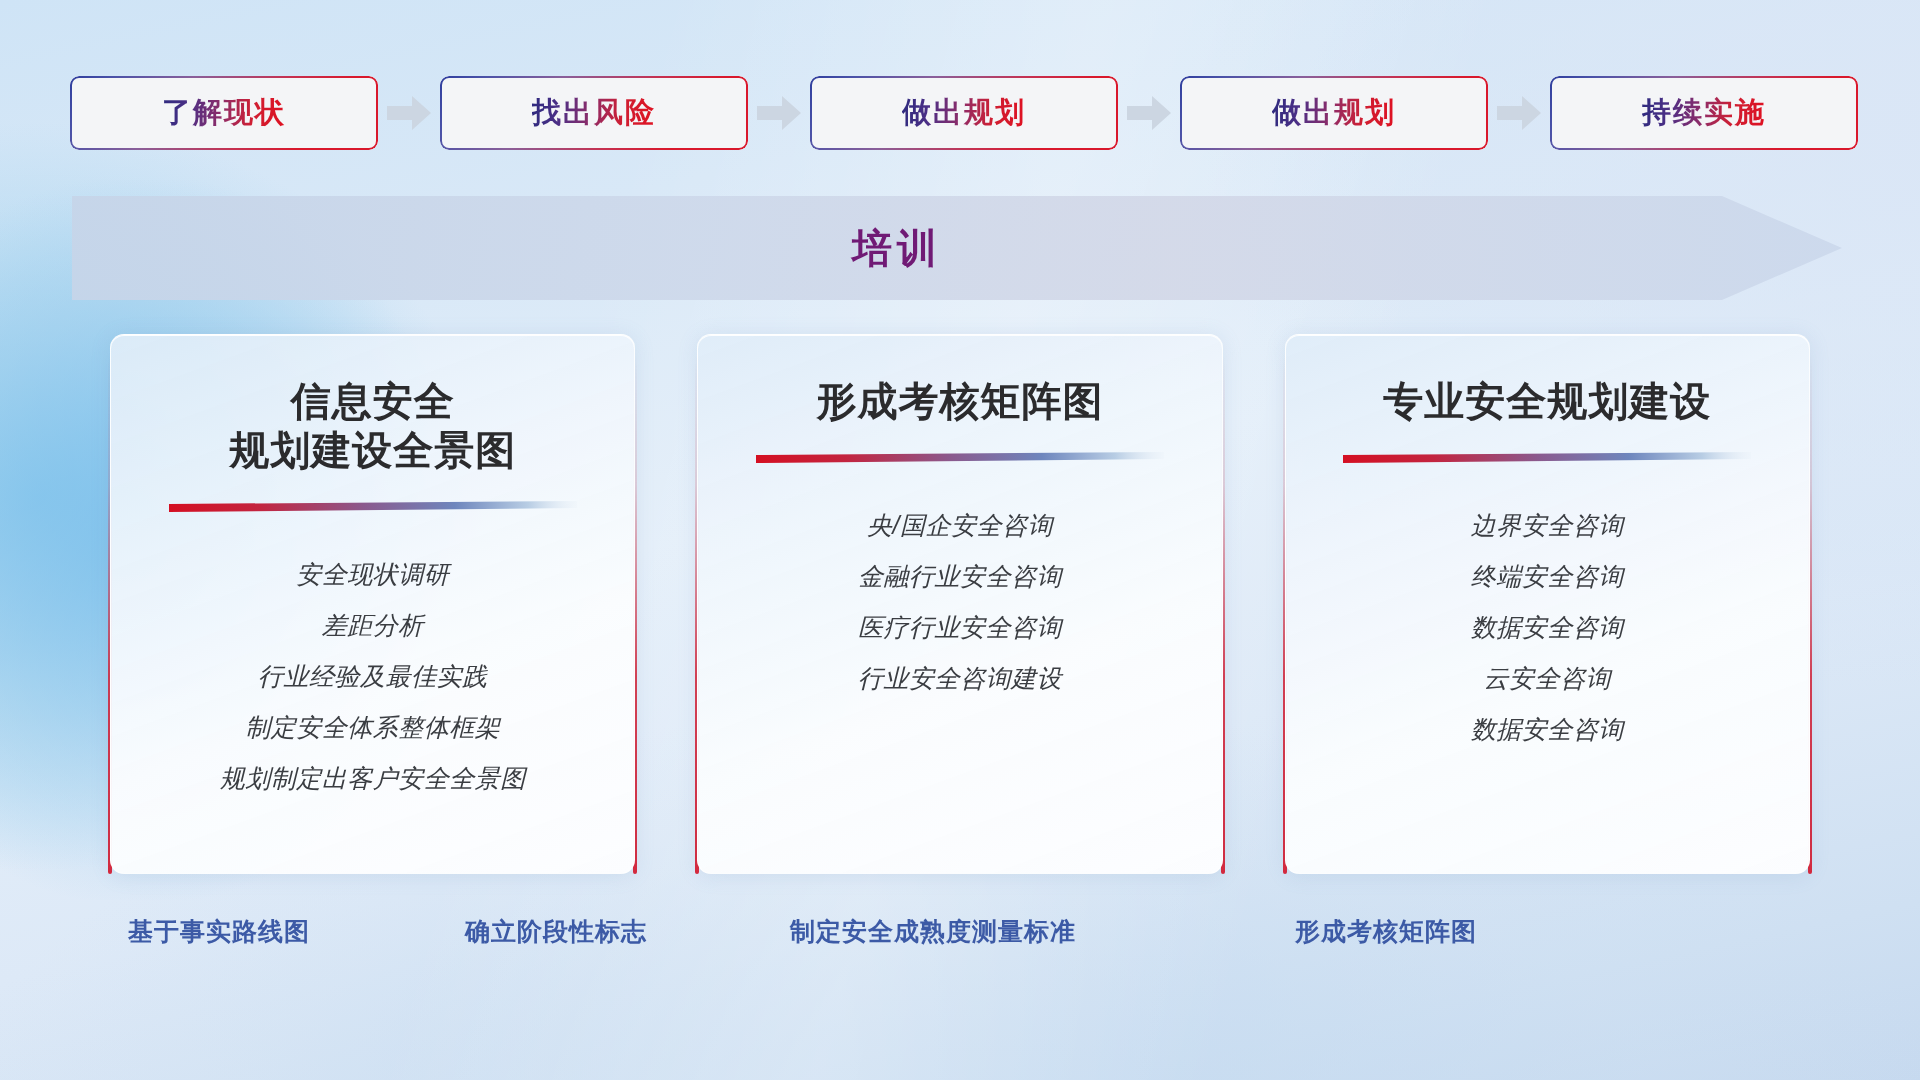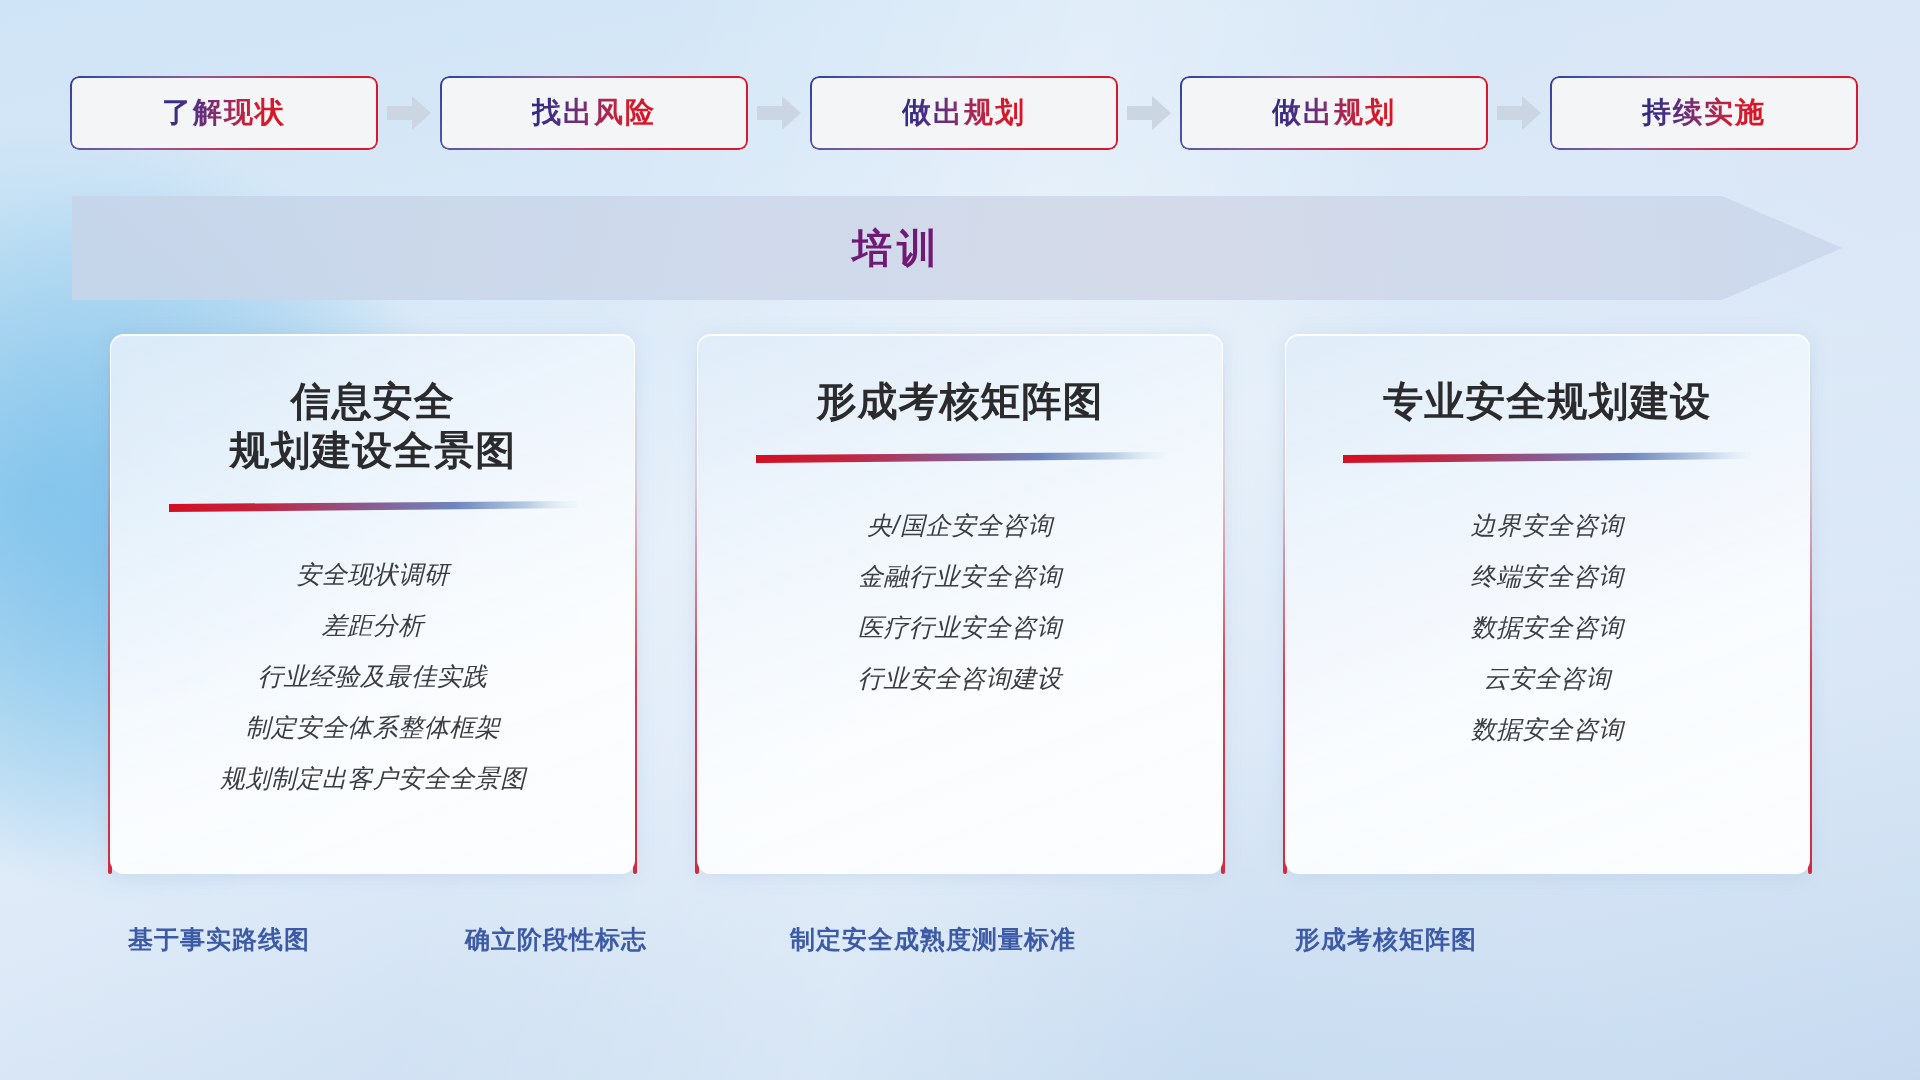--- a/index.html
+++ b/index.html
@@ -204,21 +204,21 @@
   
   #footer-labels {
     position: absolute;
     left: 0;
     top: 910px;
     width: 1920px;
     height: 60px;
   }
   .footer-label {
     position: absolute;
-    top: 8px;
+    top: 0;
     font-size: 25px;
     font-weight: 700;
     color: #3c5aa6;
     letter-spacing: 1px;
     white-space: nowrap;
     line-height: 42px;
   }
 </style>
 </head>
 <body>

